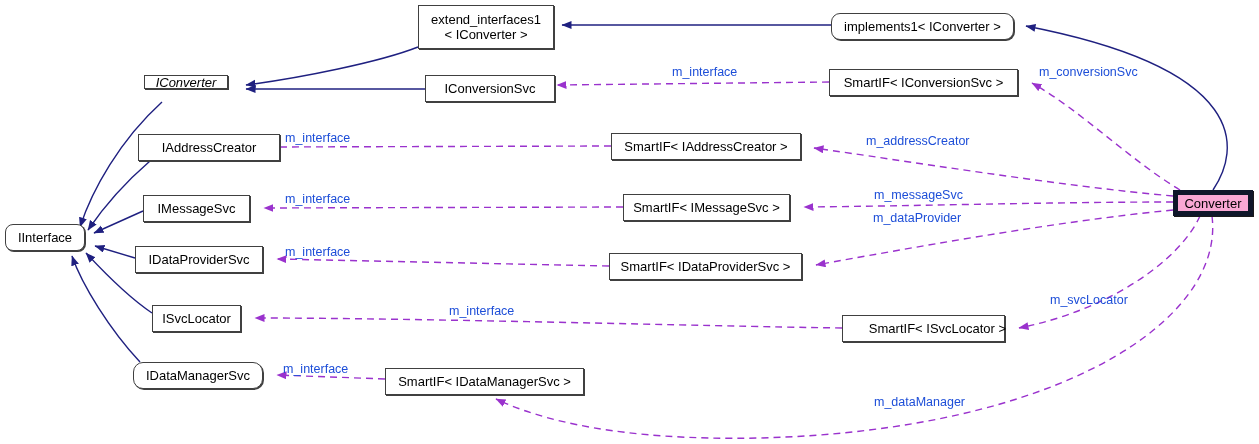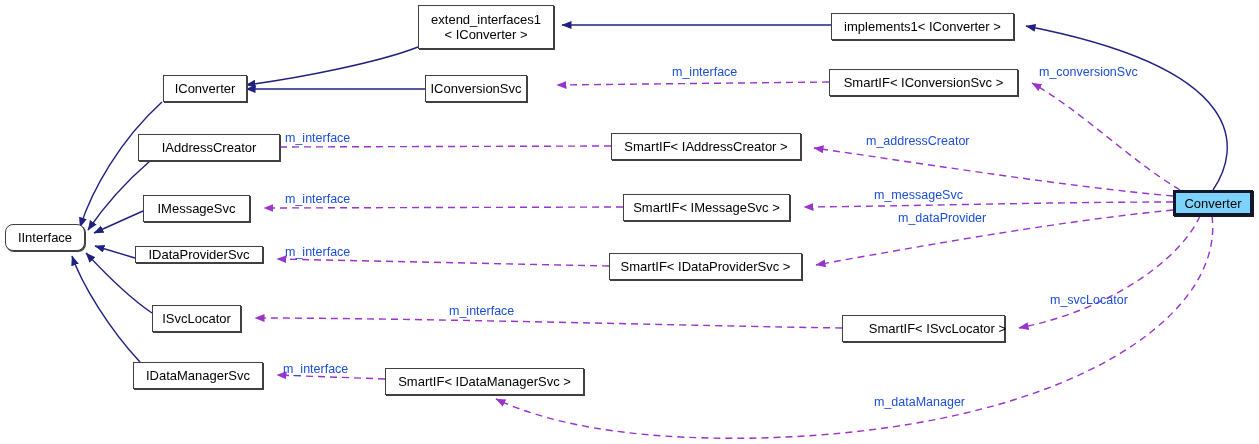--- a/index.html
+++ b/index.html
@@ -35,22 +35,22 @@
     border: 1px solid #404040;
     box-shadow: 1px 1px 0 0 #404040;
     color: #000000;
     font-size: 13px;
     line-height: 15px;
     white-space: pre;
     padding: 0 4px;
     z-index: 5;
   }
   .node.focus {
-    background: #7dd3fc;
-    border: 3px solid #0f172a;
+    background: #f9a8d4;
+    border: 5px solid #0f172a;
     box-shadow: 1px 1px 0 0 #1a1a1a;
   }
   .edge-label {
     position: absolute;
     font-family: "Liberation Sans", sans-serif;
     font-size: 12.5px;
     line-height: 14px;
     color: #1d4ed8;
     white-space: pre;
     z-index: 6;
@@ -94,46 +94,46 @@
         <path d="M 1173 196 C 1060 186 900 160 814 148" fill="none" stroke="#9a32cd" stroke-width="1.4" stroke-dasharray="7,5" marker-end="url(#arrow-usage)"></path>
         <path d="M 1173 202 C 1050 202 920 206 804 207" fill="none" stroke="#9a32cd" stroke-width="1.4" stroke-dasharray="7,5" marker-end="url(#arrow-usage)"></path>
         <path d="M 1173 210 C 1050 222 900 250 816 265" fill="none" stroke="#9a32cd" stroke-width="1.4" stroke-dasharray="7,5" marker-end="url(#arrow-usage)"></path>
         <path d="M 1200 216 C 1180 260 1110 310 1019 328" fill="none" stroke="#9a32cd" stroke-width="1.4" stroke-dasharray="7,5" marker-end="url(#arrow-usage)"></path>
         <path d="M 1212 216 C 1225 320 1060 430 760 438 C 620 441 540 420 496 399" fill="none" stroke="#9a32cd" stroke-width="1.4" stroke-dasharray="7,5" marker-end="url(#arrow-usage)"></path>
       </g>
   </svg>
 
   <div id="nodes-host">
       <div class="node" style="left: 5px; top: 224px; width: 80px; height: 27px; border-radius: 8px;">IInterface</div>
-      <div class="node" style="left: 163px; top: 75px; width: 84px; height: 27px;">IConverter</div>
+      <div class="node" style="left: 144px; top: 75px; width: 84px; height: 14px; font-style: italic;">IConverter</div>
       <div class="node" style="left: 138px; top: 134px; width: 142px; height: 27px;">IAddressCreator</div>
       <div class="node" style="left: 143px; top: 195px; width: 107px; height: 27px;">IMessageSvc</div>
-      <div class="node" style="left: 135px; top: 246px; width: 128px; height: 17px;">IDataProviderSvc</div>
+      <div class="node" style="left: 135px; top: 246px; width: 128px; height: 27px;">IDataProviderSvc</div>
       <div class="node" style="left: 152px; top: 305px; width: 89px; height: 27px;">ISvcLocator</div>
-      <div class="node" style="left: 133px; top: 362px; width: 130px; height: 27px;">IDataManagerSvc</div>
+      <div class="node" style="left: 133px; top: 362px; width: 130px; height: 27px; border-radius: 10px;">IDataManagerSvc</div>
       <div class="node" style="left: 418px; top: 5px; width: 136px; height: 44px;">extend_interfaces1
 &lt; IConverter &gt;</div>
-      <div class="node" style="left: 425px; top: 75px; width: 102px; height: 27px;">IConversionSvc</div>
+      <div class="node" style="left: 425px; top: 75px; width: 130px; height: 27px;">IConversionSvc</div>
       <div class="node" style="left: 385px; top: 368px; width: 199px; height: 27px;">SmartIF&lt; IDataManagerSvc &gt;</div>
       <div class="node" style="left: 611px; top: 133px; width: 190px; height: 27px;">SmartIF&lt; IAddressCreator &gt;</div>
       <div class="node" style="left: 623px; top: 194px; width: 167px; height: 27px;">SmartIF&lt; IMessageSvc &gt;</div>
       <div class="node" style="left: 609px; top: 253px; width: 193px; height: 27px;">SmartIF&lt; IDataProviderSvc &gt;</div>
       <div class="node" style="left: 842px; top: 315px; width: 163px; height: 27px; padding-left: 32px;">SmartIF&lt; ISvcLocator &gt;</div>
-      <div class="node" style="left: 831px; top: 13px; width: 183px; height: 27px;">implements1&lt; IConverter &gt;</div>
+      <div class="node" style="left: 831px; top: 13px; width: 183px; height: 27px; border-radius: 9px;">implements1&lt; IConverter &gt;</div>
       <div class="node" style="left: 829px; top: 69px; width: 189px; height: 27px;">SmartIF&lt; IConversionSvc &gt;</div>
       <div class="node focus" style="left: 1173px; top: 190px; width: 80px; height: 26px;">Converter</div>
     </div>
   <div id="labels-host">
       <div class="edge-label" style="left: 672px; top: 65px;">m_interface</div>
       <div class="edge-label" style="left: 285px; top: 131px;">m_interface</div>
       <div class="edge-label" style="left: 285px; top: 192px;">m_interface</div>
       <div class="edge-label" style="left: 285px; top: 245px;">m_interface</div>
       <div class="edge-label" style="left: 449px; top: 304px;">m_interface</div>
       <div class="edge-label" style="left: 283px; top: 362px;">m_interface</div>
       <div class="edge-label" style="left: 1039px; top: 65px;">m_conversionSvc</div>
       <div class="edge-label" style="left: 866px; top: 134px;">m_addressCreator</div>
       <div class="edge-label" style="left: 874px; top: 188px;">m_messageSvc</div>
-      <div class="edge-label" style="left: 873px; top: 211px; margin-left: 25px;">m_dataProvider</div>
+      <div class="edge-label" style="left: 873px; top: 211px;">m_dataProvider</div>
       <div class="edge-label" style="left: 1050px; top: 293px;">m_svcLocator</div>
       <div class="edge-label" style="left: 874px; top: 395px;">m_dataManager</div>
     </div>
 
 </div>
 
 </body></html>

